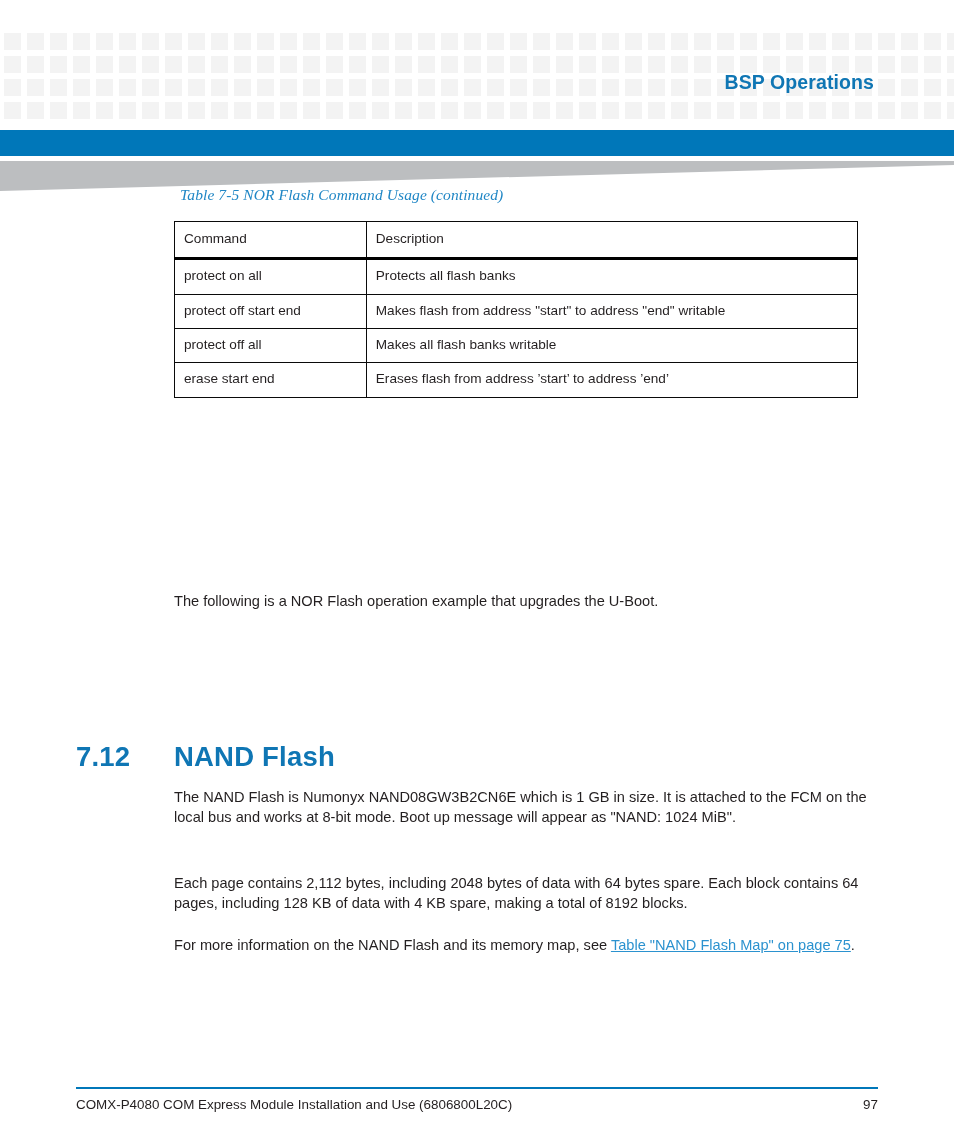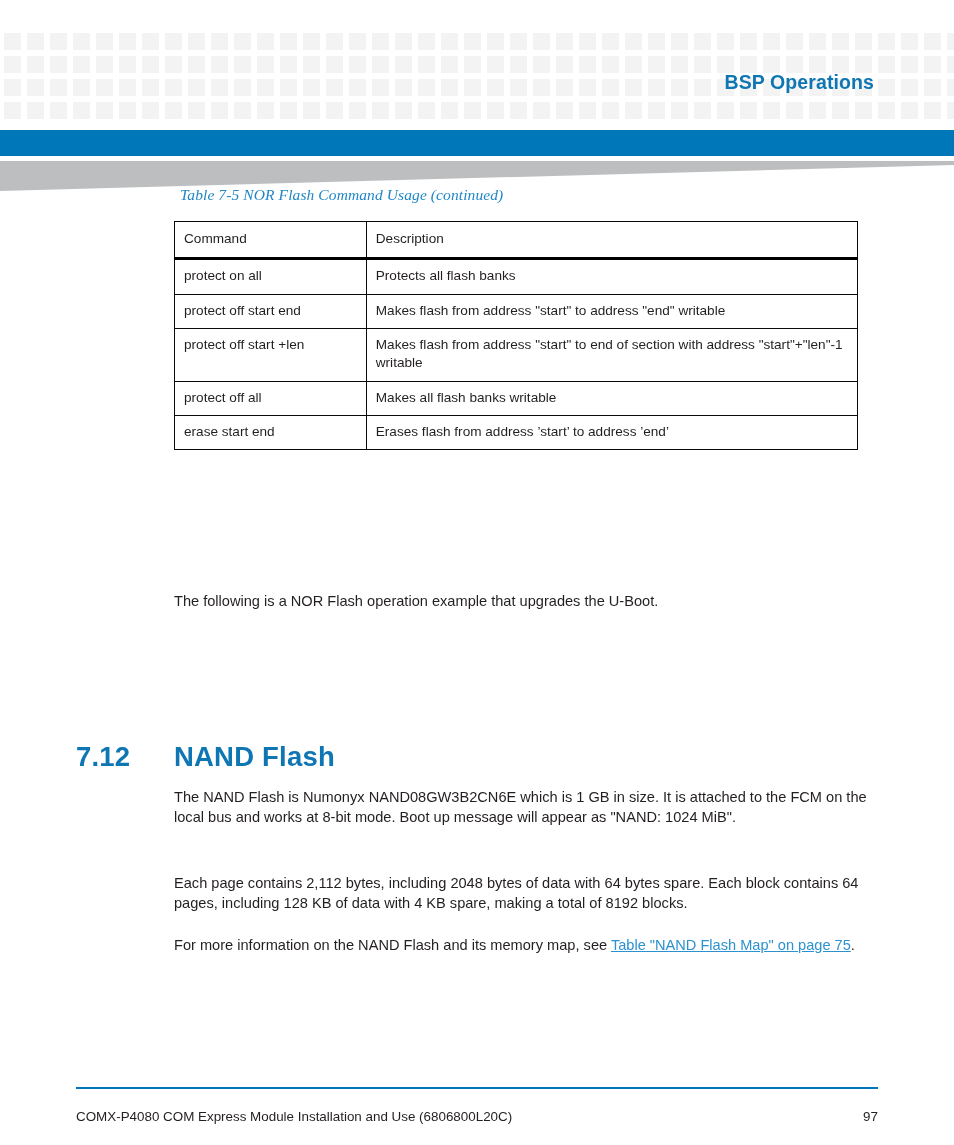--- a/index.html
+++ b/index.html
@@ -169,21 +169,21 @@
     top: 1087px;
     width: 802px;
   }
   .footer-rule {
     width: 802px;
     height: 2px;
     background: #0077b9;
   }
   .footer-row {
     position: relative;
-    margin-top: 20px;
+    margin-top: 8px;
     height: 20px;
   }
   .footer-text {
     position: absolute;
     left: 0;
     top: 0;
     font-size: 13.4px;
     color: #231f20;
     white-space: nowrap;
   }
@@ -234,24 +234,20 @@
       </tr>
     </thead>
     <tbody>
       <tr>
         <td>protect on  all</td>
         <td>Protects all flash banks</td>
       </tr>
       <tr>
         <td>protect off start end</td>
         <td>Makes flash from address "start" to address "end" writable</td>
-      </tr>
-      <tr>
-        <td>protect off start +len</td>
-        <td>Makes flash from address "start" to end of section with address "start"+"len"-1 writable</td>
       </tr>
       <tr>
         <td>protect off all</td>
         <td>Makes all flash banks writable</td>
       </tr>
       <tr>
         <td>erase start end</td>
         <td>Erases flash from address ’start’ to address ’end’</td>
       </tr>
     </tbody>

